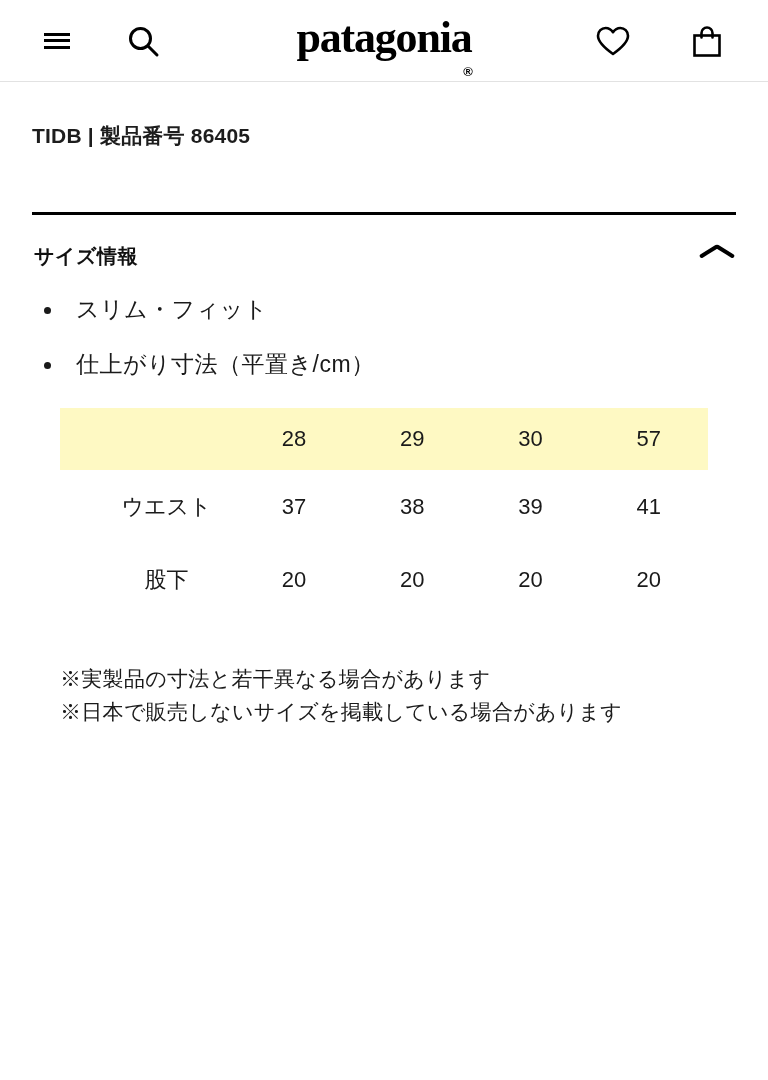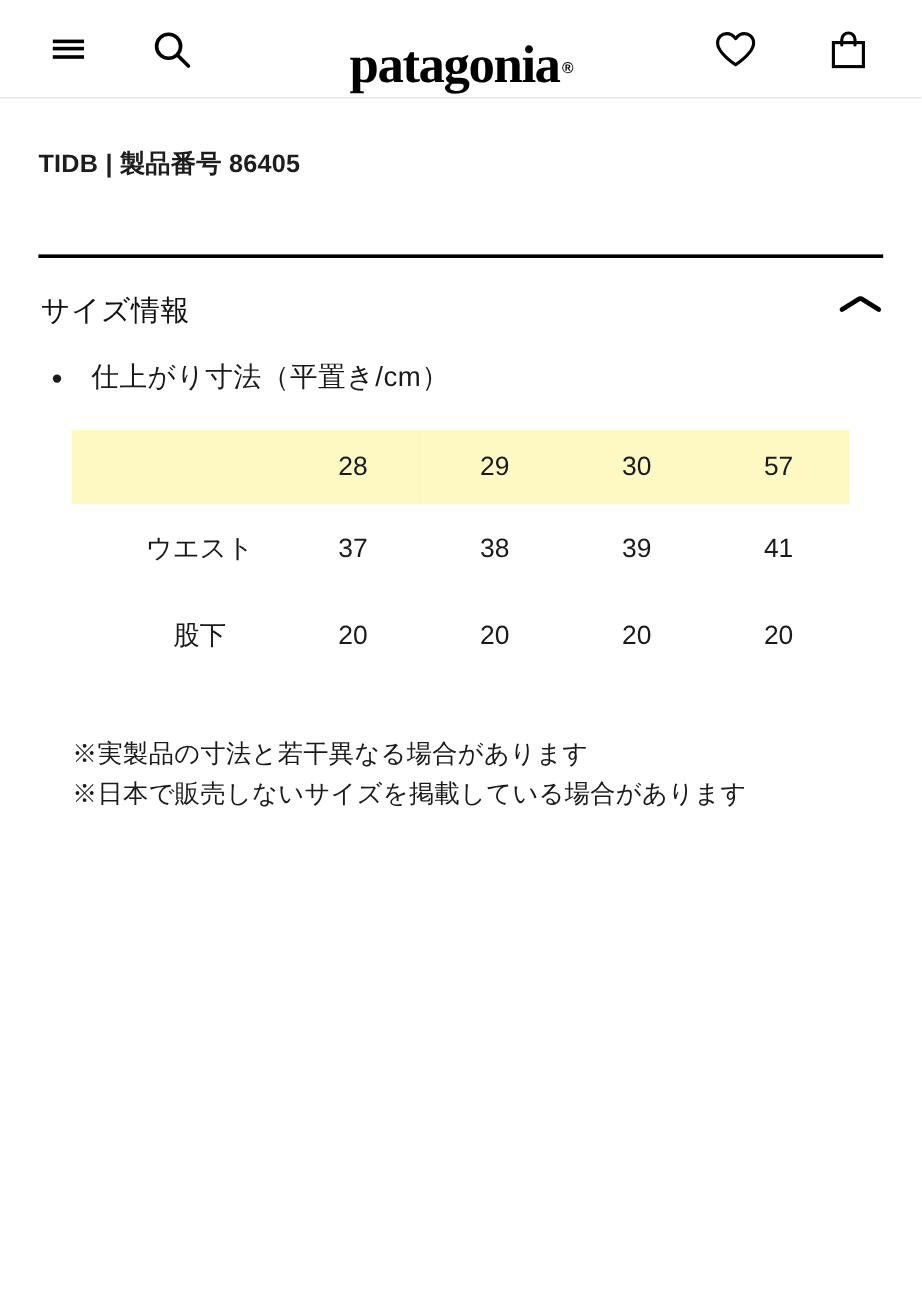--- a/index.html
+++ b/index.html
@@ -64,30 +64,31 @@
     width: 100%;
     background: #000000;
     border-radius: 0;
   }
 
   
   .brand {
     position: absolute;
     left: 50%;
     transform: translateX(-50%);
-    top: 32px;
-    display: flex;
-    align-items: center;
+    top: 16px;
+    display: flex;
+    align-items: flex-end;
     font-family: "Liberation Serif", serif;
     font-weight: bold;
     font-size: 44px;
     letter-spacing: -1.2px;
     color: #000000;
     line-height: 1;
     user-select: none;
+    flex-direction: column;
   }
   .brand .reg {
     font-size: 13px;
     line-height: 1;
     margin-top: 5px;
     margin-left: 2px;
     font-family: "Liberation Sans", sans-serif;
     font-weight: bold;
   }
 
@@ -109,22 +110,22 @@
     margin-top: 62px;
   }
 
   .accordion-header {
     display: flex;
     align-items: center;
     justify-content: space-between;
     padding: 28px 2px 22px 2px;
   }
   .accordion-title {
-    font-size: 24px;
-    font-weight: normal;
+    font-size: 20px;
+    font-weight: bold;
     color: #111111;
     letter-spacing: 0.5px;
   }
   .chev {
     width: 34px;
     height: 20px;
     position: relative;
   }
   .chev::before, .chev::after {
     content: "";
@@ -247,20 +248,21 @@
     <div class="product-meta">TIDB | 製品番号 86405</div>
 
     <div class="divider"></div>
 
     <div class="accordion-header">
       <div class="accordion-title">サイズ情報</div>
       <span class="chev"></span>
     </div>
 
     <ul class="bullets">
+      <li>スリム・フィット</li>
       <li>仕上がり寸法（平置き/cm）</li>
     </ul>
 
     <div class="table-wrap">
       <table class="size-table">
         <tbody>
           <tr class="shaded">
             <td class="rowlabel"></td>
             <td>28</td>
             <td>29</td>

